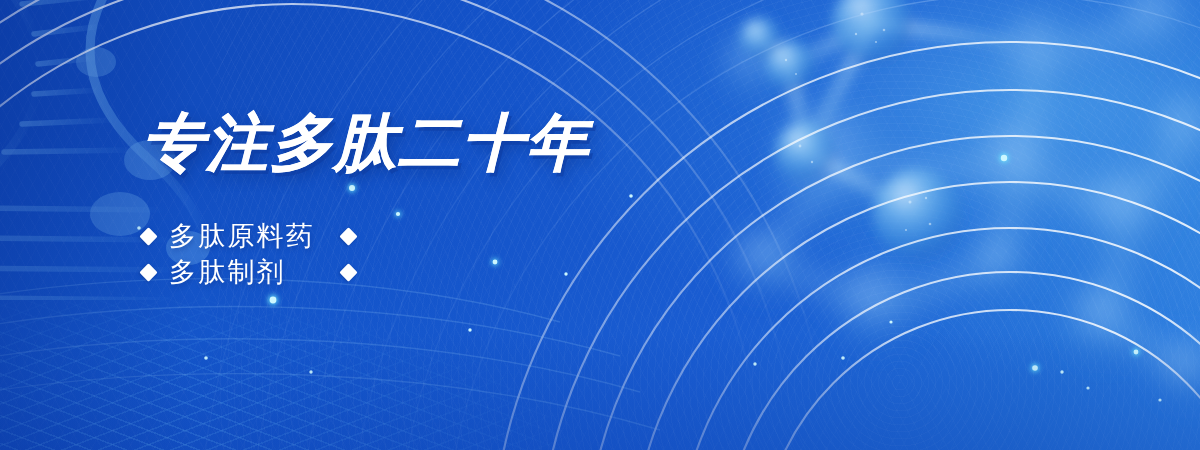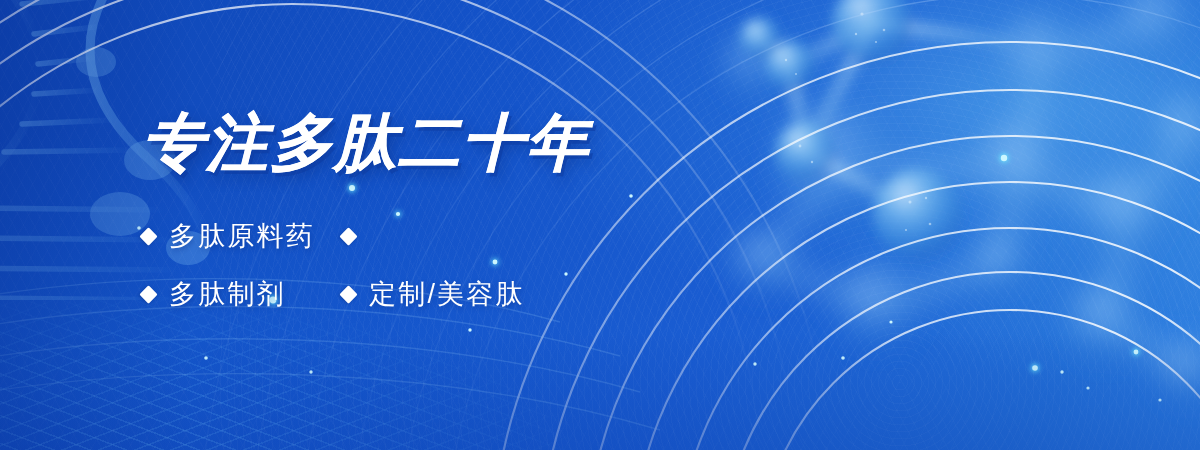--- a/index.html
+++ b/index.html
@@ -72,21 +72,21 @@
     line-height:1;
     white-space:nowrap;
     text-shadow:
        3px 4px 0 rgba(12,58,160,.55),
        5px 7px 14px rgba(8,40,120,.42);
     -webkit-text-stroke:0.6px #fff;
   }
 
   .features{ margin-top:44px; }
   .frow{ display:flex; align-items:center; }
-  .frow + .frow{ margin-top:22px; }
+  .frow + .frow{ }
 
   .fitem{ display:flex; align-items:center; white-space:nowrap; }
   .fitem.col1{ width:200px; }
 
   .diamond{
     width:13px; height:13px;
     background:#ffffff;
     transform:rotate(45deg);
     border-radius:1.5px;
     flex:none;
@@ -378,20 +378,19 @@
         </div>
       </div>
 
       <div class="frow">
         <div class="fitem col1">
           <span class="diamond"></span>
           <span class="flabel">多肽制剂</span>
         </div>
         <div class="fitem">
           <span class="diamond"></span>
-          <span class="flabel">定制/美容肽</span>
         </div>
       </div>
 
     </div>
   </div>
 
 </div>
 
 </body></html>

